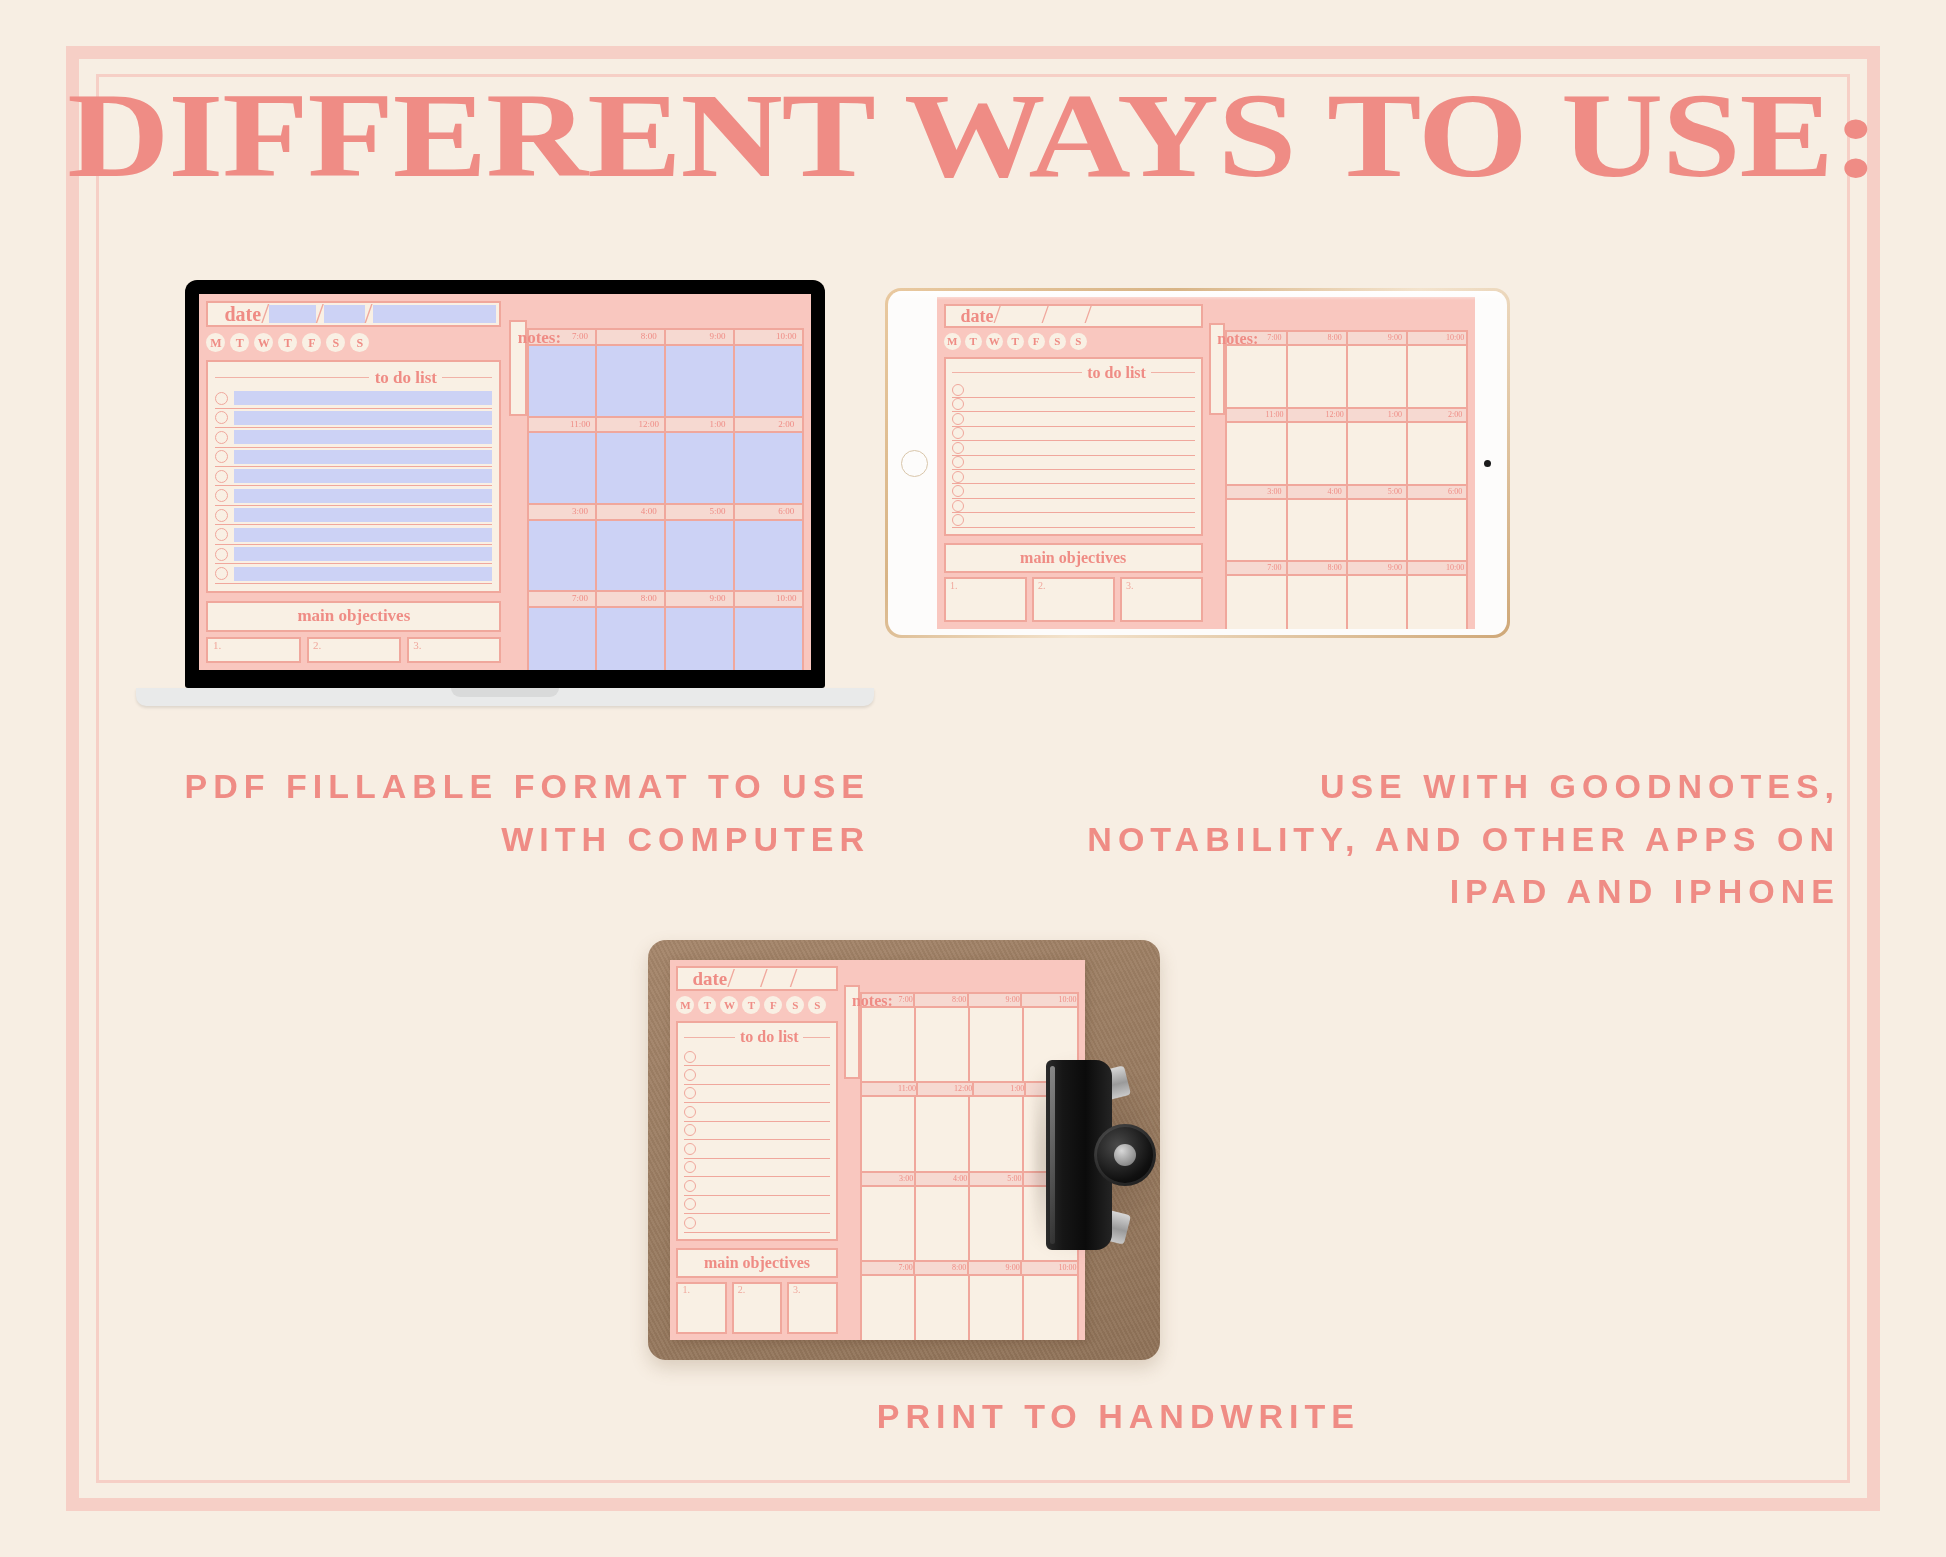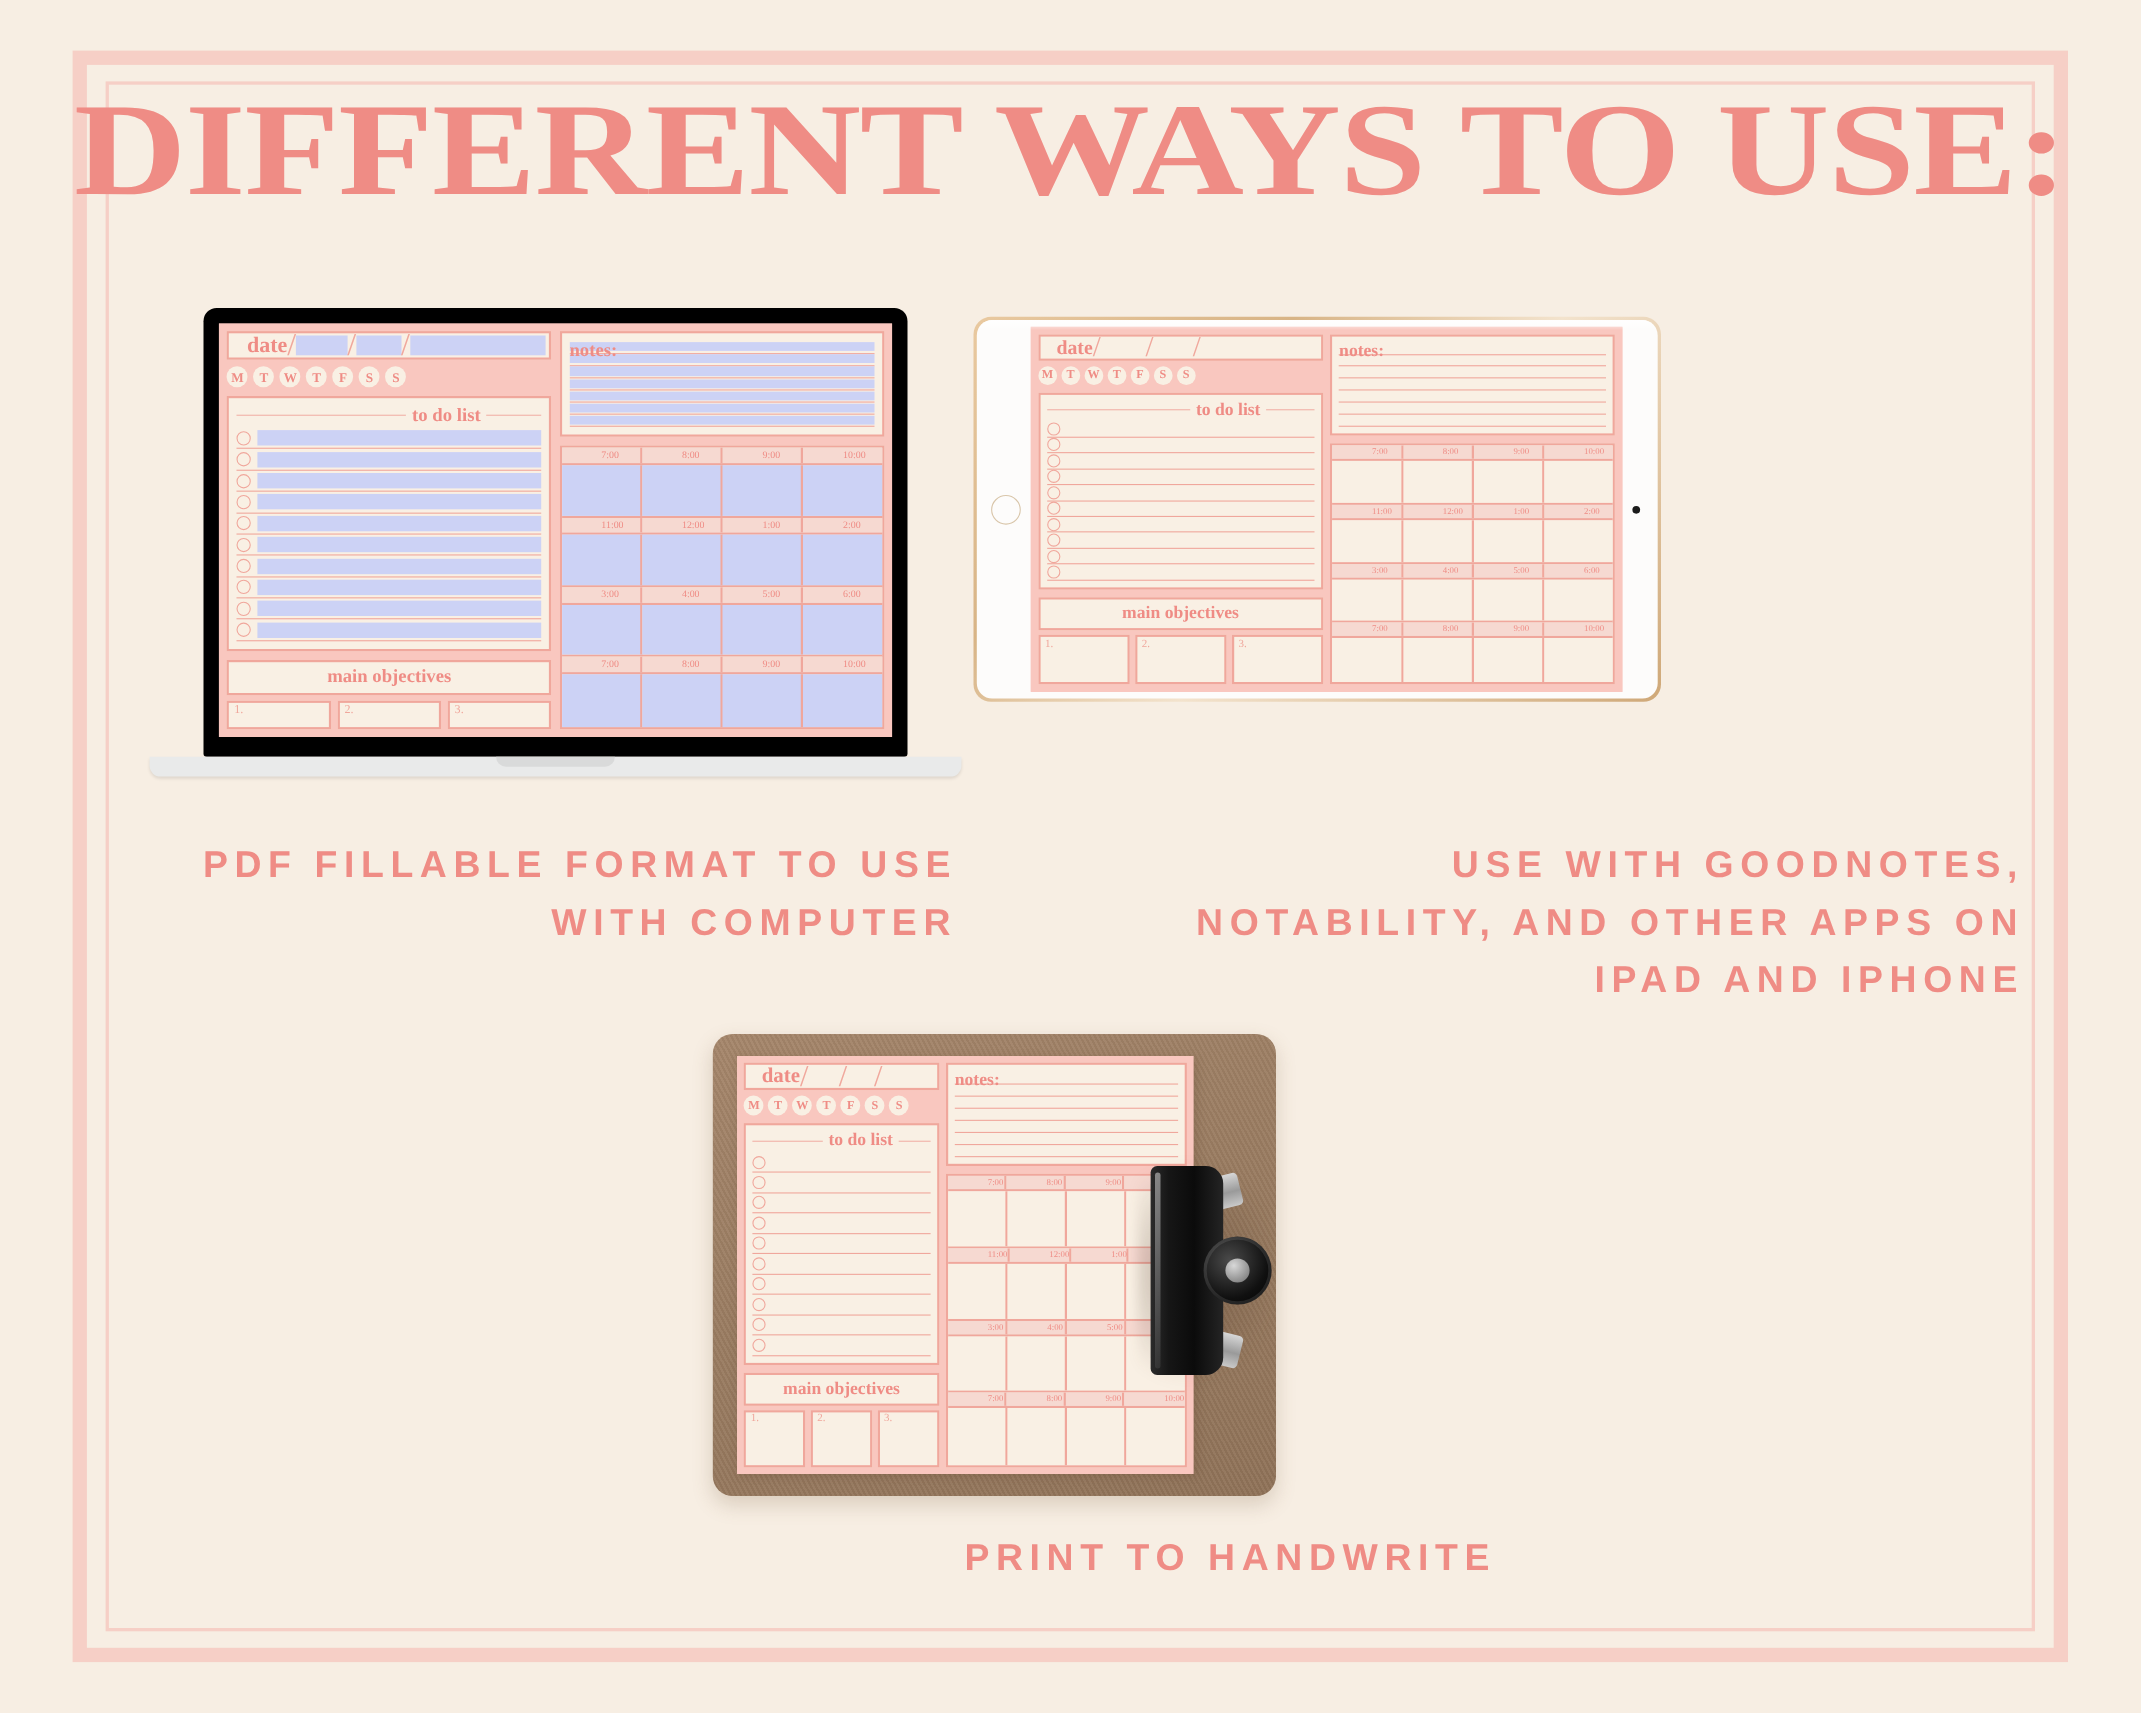--- a/index.html
+++ b/index.html
@@ -78,22 +78,23 @@
     position:absolute;
     background: var(--pink-page);
     display:flex;
     overflow:hidden;
   }
   .planner-left{
     display:flex; flex-direction:column;
     height:100%;
   }
   .planner-right{
-    display:flex; flex-direction:column;
+    display:flex; flex-direction:row;
     height:100%;
+    margin-top:19px;
   }
 
   
   .date-box{
     border:var(--bw) solid var(--pink-line);
     background: var(--paper);
     display:flex; align-items:center;
     position:relative;
     height: var(--dateH);
   }
@@ -279,21 +280,21 @@
     min-height:0;
   }
   .grid-times{
     display:flex;
     flex:0 0 auto;
     border-bottom: var(--bw) solid var(--pink-line);
     background: var(--pink-soft);
   }
   .grid-time{
     flex:1 1 0;
-    text-align:left;
+    text-align:center;
     color: var(--pink-accent);
     font-family:"Liberation Serif", serif;
     font-size: var(--timeFS);
     line-height: 1.5;
     border-right: var(--bw) solid var(--pink-line);
     background: var(--timeBg);
     padding-left: 36px;
   }
   .grid-time:last-child{ border-right:none; }
   .grid-cells{

